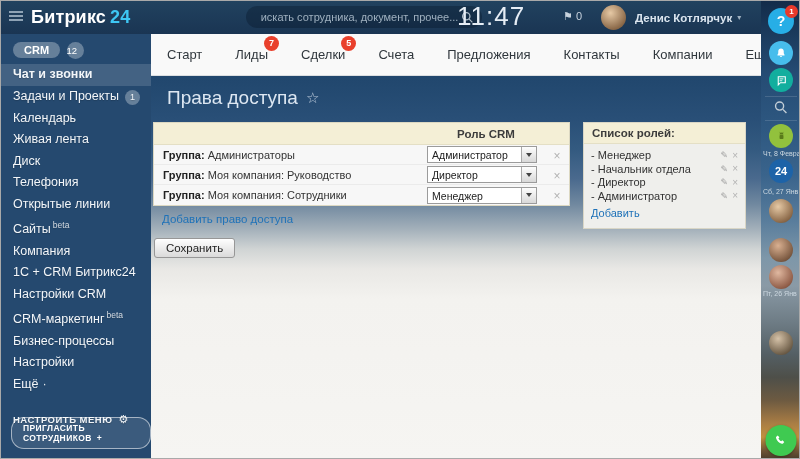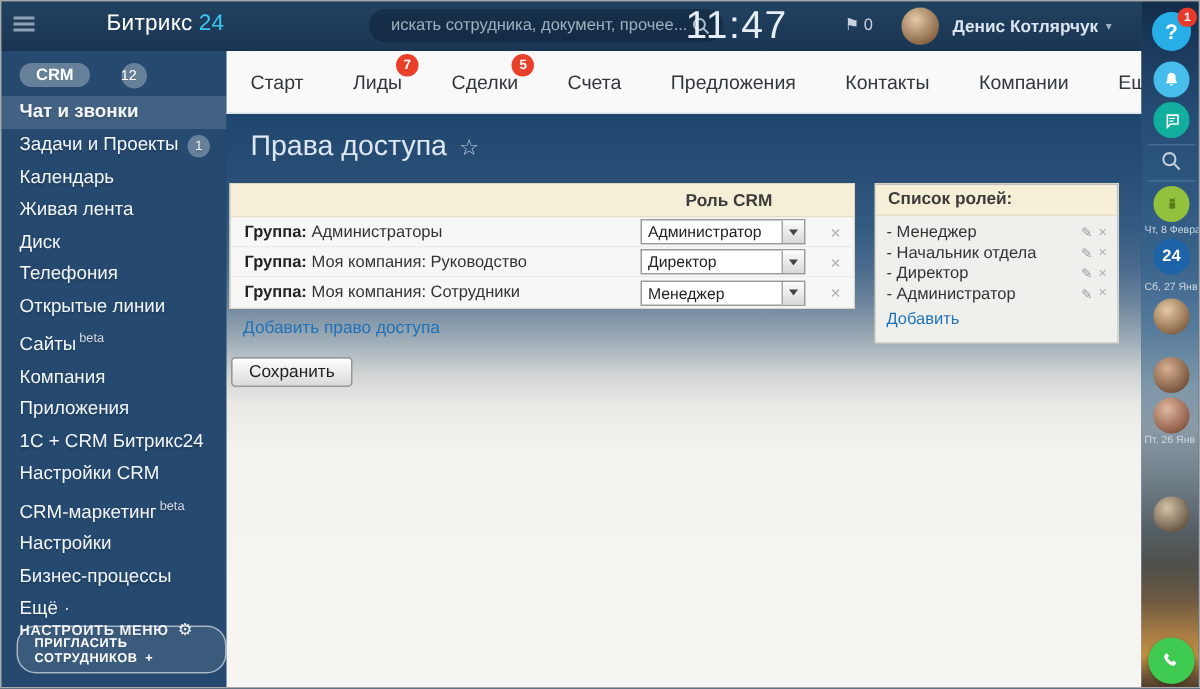--- a/index.html
+++ b/index.html
@@ -5,21 +5,21 @@
   * { margin:0; padding:0; box-sizing:border-box; }
   body { font-family:"Liberation Sans", sans-serif; background:#888; }
   .screen { position:relative; width:800px; height:459px; overflow:hidden;
             border:1px solid #a9a9a9; background:#25496f; font-family:"Liberation Sans", sans-serif; }
 
   
   .topbar { position:absolute; left:0; top:0; width:760px; height:33px;
             background:linear-gradient(180deg,#21425f,#1a3553); z-index:5; }
   .hamburger { position:absolute; left:8px; top:8px; width:14px; height:14px; cursor:pointer; }
   .hamburger i { display:block; height:2px; background:#8fa3b5; margin:2px 0; }
-  .logo { position:absolute; left:30px; top:6px; font-size:15px; font-weight:normal; color:#fff; letter-spacing:.2px;margin-left:40px; }
+  .logo { position:absolute; left:30px; top:6px; font-size:18px; font-weight:bold; color:#fff; letter-spacing:.2px; }
   .logo .n24 { color:#3ec7f4; margin-left:4px; }
   .search-pill { position:absolute; left:245px; top:5px; width:236px; height:22px;
                  background:rgba(8,24,42,.38); border-radius:12px; display:flex; align-items:center; padding:0 8px 0 12px; }
   .search-pill input { flex:1; background:transparent; border:none; outline:none;
                  color:#b9c6d2; font-size:11px; font-family:inherit;text-align:center; }
   .search-pill input::placeholder { color:#9fb0bf; }
   .mag { width:13px; height:13px; flex:none; }
   .clock { position:absolute; left:456px; top:0; font-size:26px; font-weight:300; color:#e6edf5; letter-spacing:1px; }
   .flag { position:absolute; left:562px; top:9px; font-size:11px; color:#c7d2dd; }
   .flag b { font-weight:normal; margin-left:3px; }
@@ -31,21 +31,21 @@
 
   
   .sidebar { position:absolute; left:0; top:33px; width:150px; height:426px;
     background:
       linear-gradient(180deg, rgba(28,48,72,.30), rgba(28,48,72,0) 60%),
       linear-gradient(180deg,#435d76 0%,#4a647e 8%,#587189 18%,#69819a 30%,#7b91a6 42%,#8699aa 52%,#84909c 62%,#777f87 72%,#6a665c 80%,#82684b 87%,#97profile 0, #97774f 92%,#63503e 96%,#463b31 100%);
   }
   .crm-row { padding:6px 12px 5px; }
   .crm-pill { display:inline-block; background:rgba(255,255,255,.30); border-radius:10px;
               padding:2px 11px; font-size:11px; font-weight:bold; color:#fff; cursor:pointer; }
-  .crm-badge { display:inline-block; margin-left:16px; min-width:17px; height:17px; line-height:17px;
+  .crm-badge { display:inline-block; margin-left:2px; min-width:17px; height:17px; line-height:17px;
               border-radius:50%; background:rgba(255,255,255,.30); color:#fff; font-size:9.5px;
               cursor:pointer; }
   .side-item { position:relative; padding:3px 10px 3px 12px; font-size:12.5px; color:#f3f6f9;
                line-height:15.5px; cursor:pointer; text-shadow:0 1px 1px rgba(0,0,0,.18); }
   .side-item.hl { background:rgba(255,255,255,.14);font-weight:bold; }
   .side-badge { display:inline-block; margin-left:6px; min-width:15px; height:15px; line-height:15px;
                 border-radius:50%; background:rgba(255,255,255,.30); font-size:9px; text-align:center; }
   .beta { font-size:8.5px; color:rgba(255,255,255,.8); vertical-align:super; margin-left:2px; }
   .dotcaret { margin-left:4px; color:#dfe6ec; }
   .menu-config { position:absolute; left:12px; bottom:34px; font-size:9.5px; letter-spacing:.5px;
@@ -168,26 +168,25 @@
     </div>
     <div class="side-item hl"><span>Чат и звонки</span></div>
     <div class="side-item"><span>Задачи и Проекты</span><span class="side-badge">1</span></div>
     <div class="side-item"><span>Календарь</span></div>
     <div class="side-item"><span>Живая лента</span></div>
     <div class="side-item"><span>Диск</span></div>
     <div class="side-item"><span>Телефония</span></div>
     <div class="side-item"><span>Открытые линии</span></div>
     <div class="side-item"><span>Сайты</span><span class="beta">beta</span></div>
     <div class="side-item"><span>Компания</span></div>
-    <div class="side-item"><span>Приложения</span></div>
     <div class="side-item"><span>1С + CRM Битрикс24</span></div>
     <div class="side-item"><span>Настройки CRM</span></div>
     <div class="side-item"><span>CRM-маркетинг</span><span class="beta">beta</span></div>
+    <div class="side-item"><span>Бизнес-процессы</span></div>
     <div class="side-item"><span>Настройки</span></div>
-    <div class="side-item"><span>Бизнес-процессы</span></div>
     <div class="side-item"><span>Ещё</span><span class="dotcaret">·</span></div>
     <div class="menu-config"><span>НАСТРОИТЬ МЕНЮ</span><span class="gear">⚙</span></div>
     <div class="invite-btn"><span>ПРИГЛАСИТЬ СОТРУДНИКОВ</span><span class="plus">+</span></div>
   </div>
 
   <div class="main">
     <div class="navbar">
       <div class="tab"><span>Старт</span></div>
       <div class="tab"><span>Лиды</span><span class="tab-badge">7</span></div>
       <div class="tab"><span>Сделки</span><span class="tab-badge">5</span></div>

